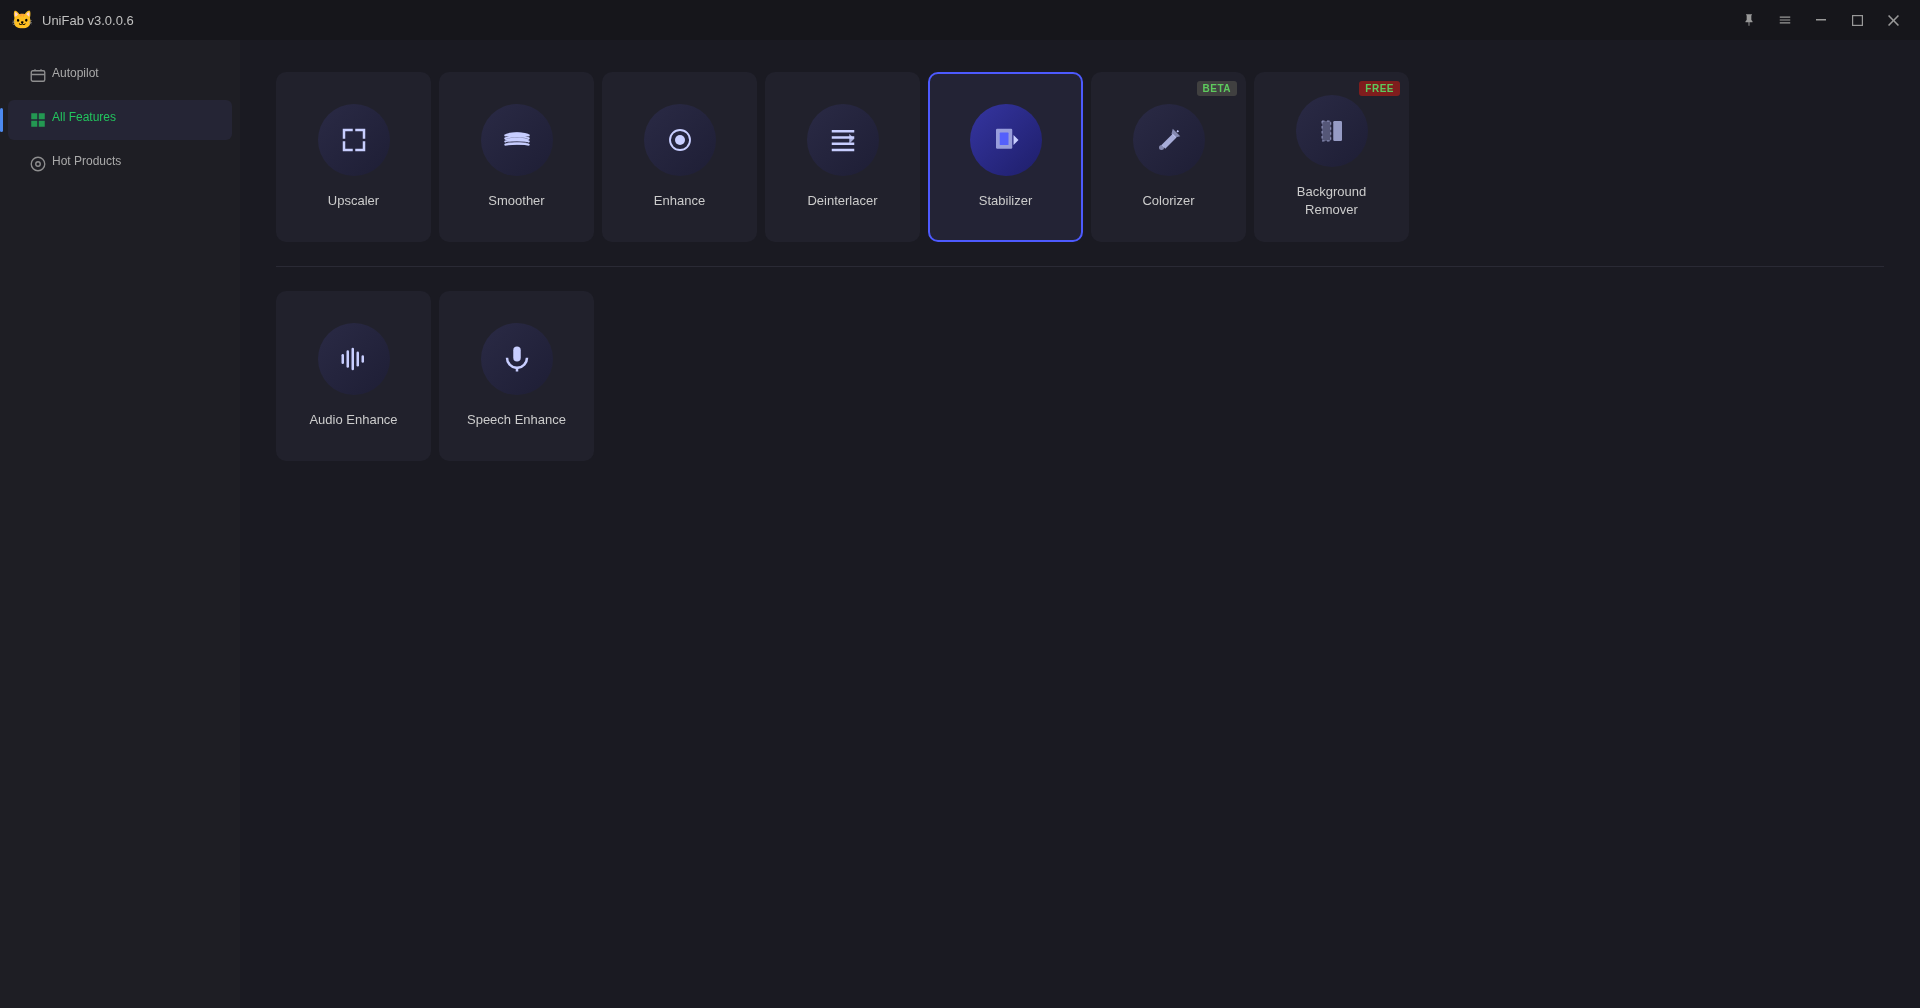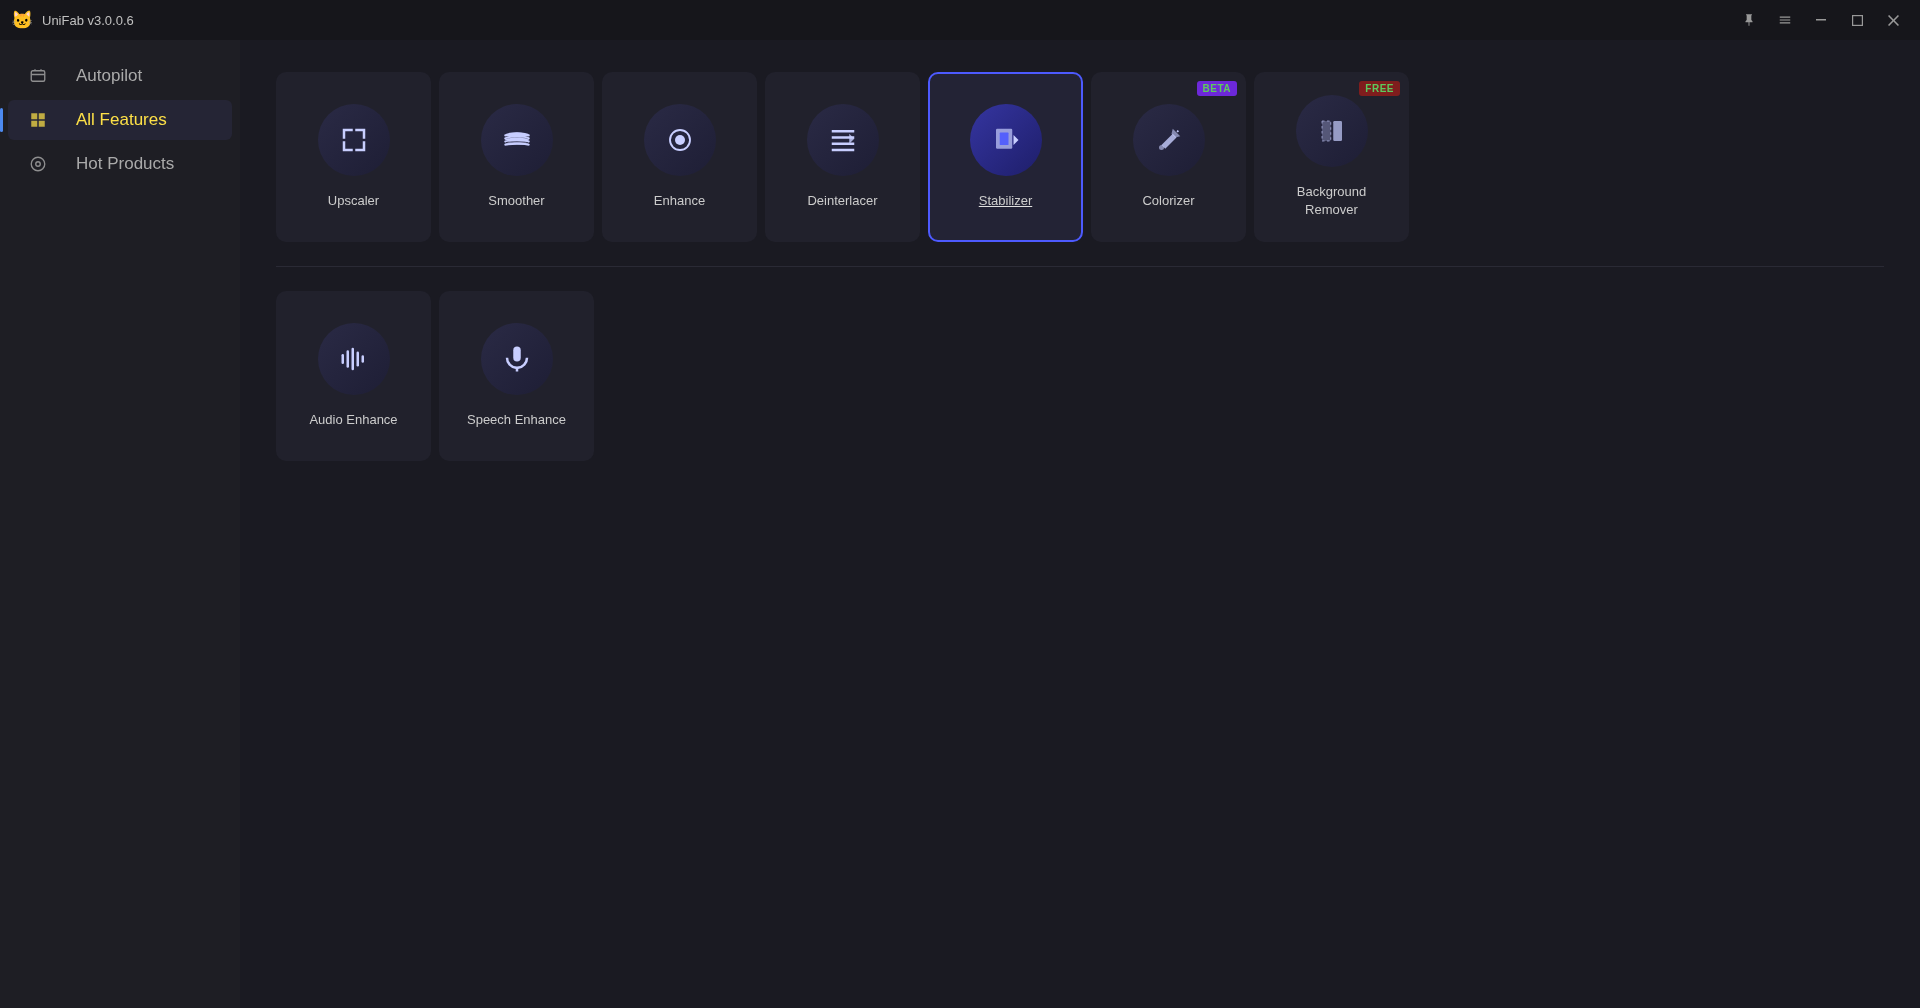--- a/index.html
+++ b/index.html
@@ -81,35 +81,35 @@
       background: #1e1e24;
       flex-shrink: 0;
       padding: 16px 0;
       display: flex;
       flex-direction: column;
       gap: 4px;
     }
 
     .sidebar-item {
       display: flex;
-      align-items: center;
-      gap: 28px;
+      align-items: flex-start;
+      gap: 4px;
       padding: 10px 20px;
       cursor: pointer;
       border-radius: 6px;
       margin: 0 8px;
-      font-size: 17px;
+      font-size: 12px;
       color: #aaa;
       transition: background 0.15s;
       position: relative;
     }
 
     .sidebar-item.active {
       background: #252535;
-      color: #fde047;
+      color: #22c55e;
     }
 
     .sidebar-item.active::before {
       content: '';
       position: absolute;
       left: -8px;
       top: 50%;
       transform: translateY(-50%);
       width: 3px;
       height: 60%;
@@ -173,21 +173,20 @@
       justify-content: center;
       cursor: pointer;
       position: relative;
       transition: background 0.15s;
       border: 1px solid transparent;
     }
 
     .feature-card.selected {
       border: 2px solid #4d5afe;
       background: #232335;
-      text-decoration: underline;
     }
 
     .feature-icon-circle {
       width: 72px;
       height: 72px;
       border-radius: 50%;
       background: linear-gradient(135deg, #2a2a45 0%, #1e1e35 100%);
       display: flex;
       align-items: center;
       justify-content: center;
@@ -222,21 +221,21 @@
       top: 8px;
       right: 8px;
       padding: 2px 6px;
       border-radius: 3px;
       font-size: 10px;
       font-weight: 700;
       letter-spacing: 0.5px;
     }
 
     .badge-beta {
-      background: #6d28d9;
+      background: #404040;
       color: #5dca5d;
     }
 
     .badge-free {
       background: #7f1d1d;
       color: #5dca5d;
     }
 
     .divider {
       border: none;

